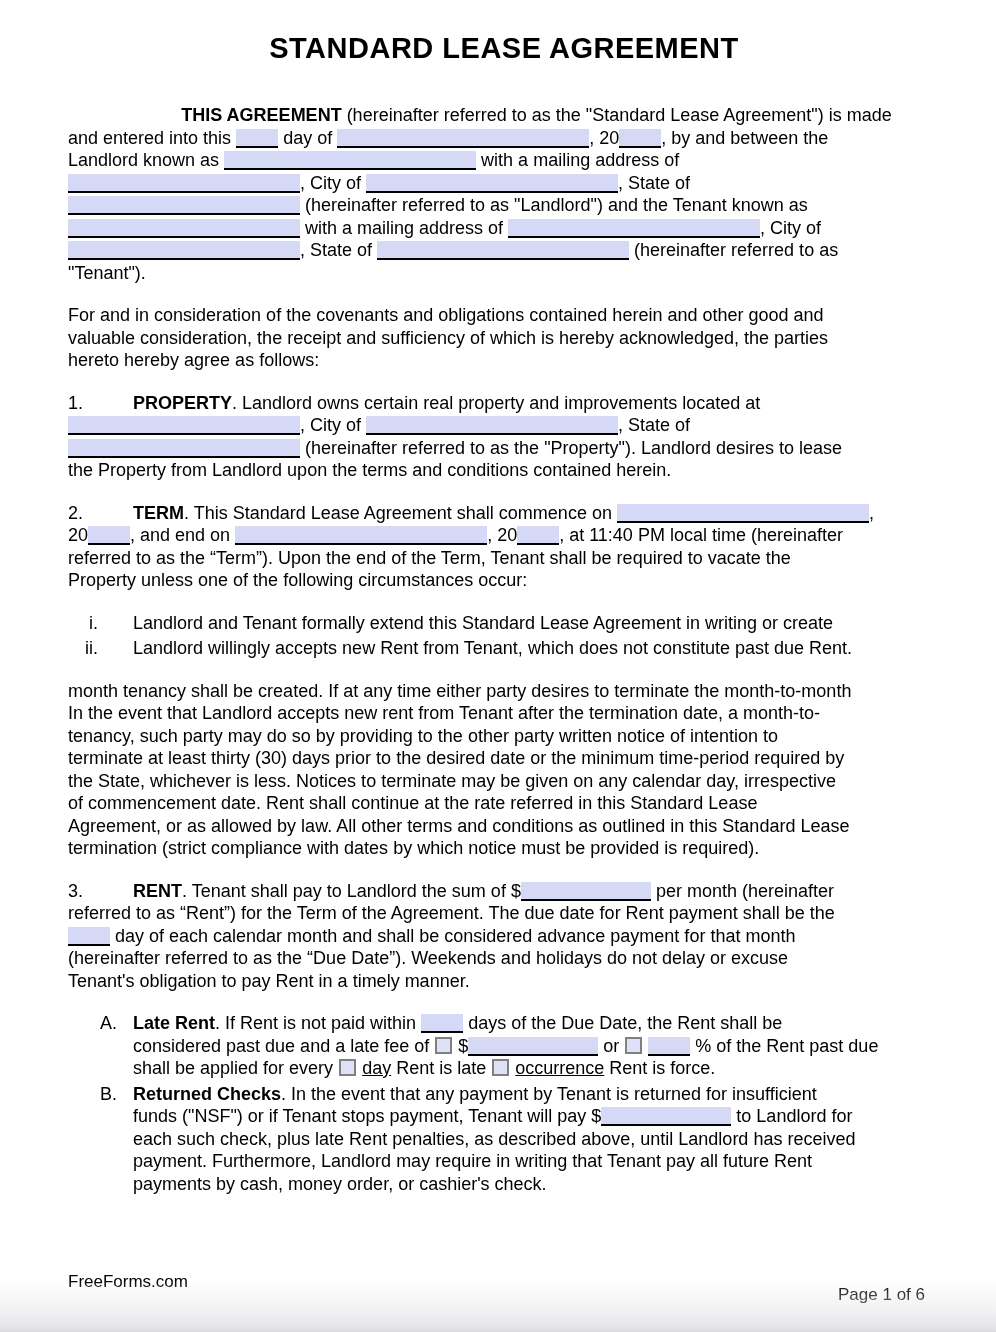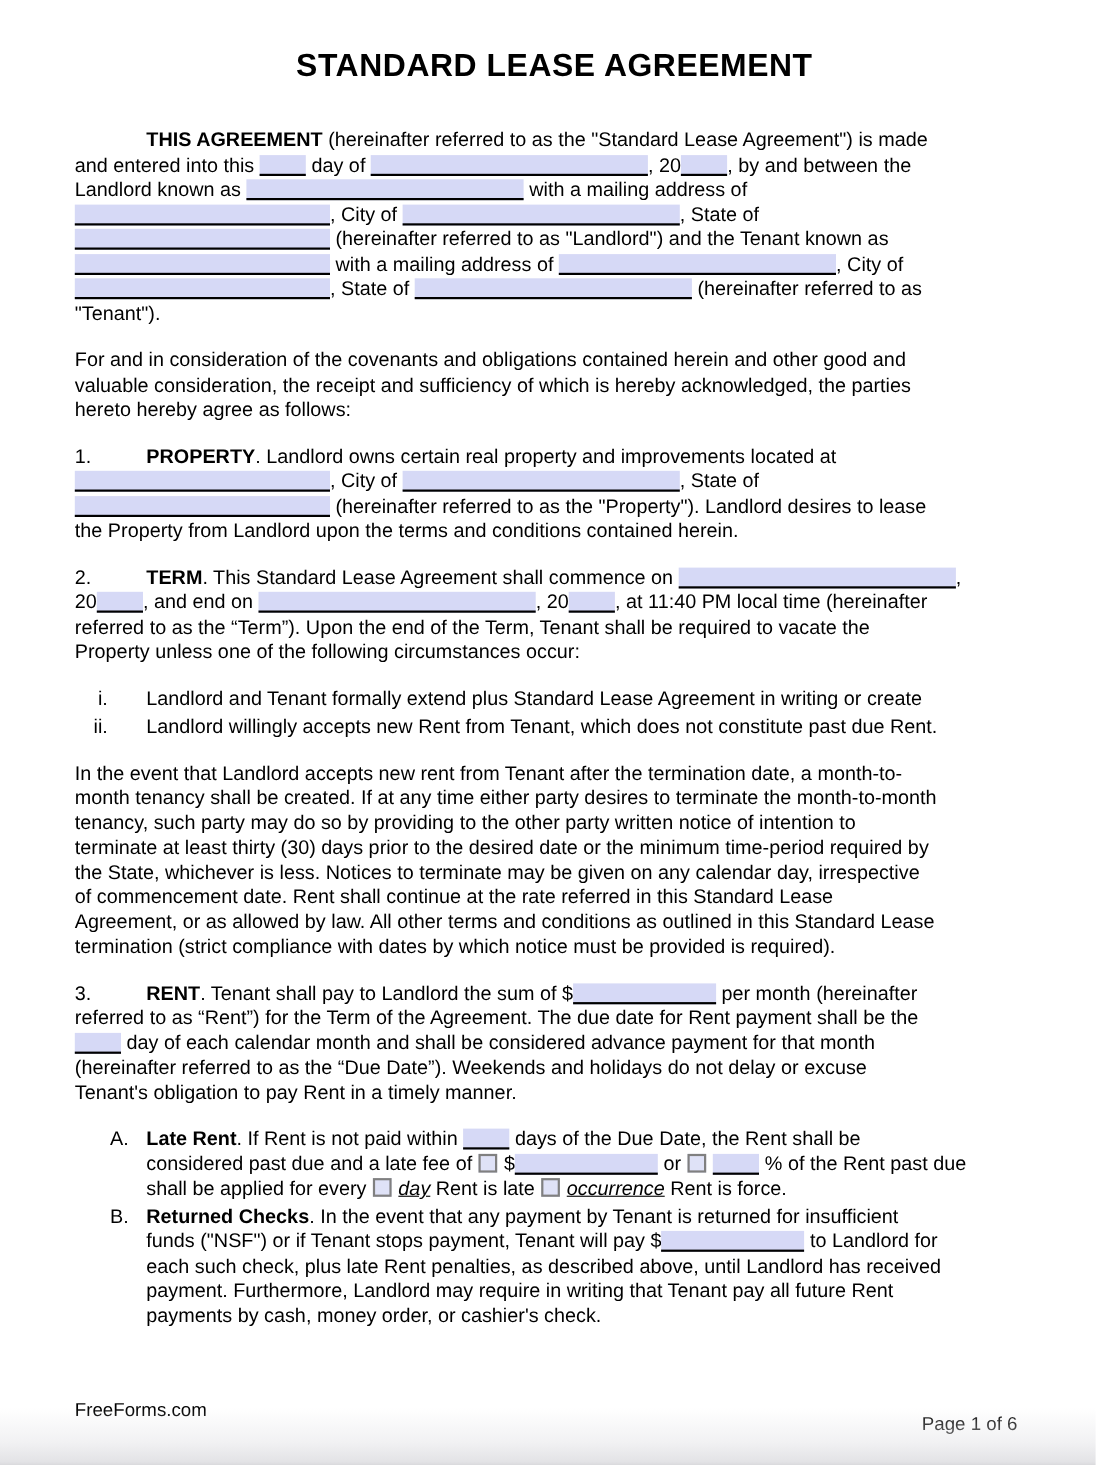--- a/index.html
+++ b/index.html
@@ -5,37 +5,37 @@
   html,body{margin:0;padding:0;}
   body{
     width:996px;height:1332px;position:relative;overflow:hidden;
     background:#ffffff;color:#000;
     font-family:"Liberation Sans","DejaVu Sans",sans-serif;
     font-size:18px;line-height:22.5px;
   }
   .page{
     position:relative;box-sizing:border-box;
     width:996px;height:984px;
-    padding:38px 56px 0 68px;
+    padding:26px 56px 0 68px;
   }
   h1.title{
     font-family:"Liberation Sans",sans-serif;
     font-size:29px;line-height:36px;font-weight:bold;
     text-align:center;margin:4px 0 38px 0;letter-spacing:.5px;
   }
   .block{margin:0 0 20px 0;}
   .item{position:relative;padding-left:65px;margin-bottom:3px;}
   .item + .block:not(.item){margin-top:20px;}
   .ln{white-space:nowrap;}
-  .ln.indent{padding-left:65px;}
+  .ln.indent{padding-left:65px;text-align:center;}
   .marker-num{display:inline-block;width:65px;}
   .marker-roman{position:absolute;left:0;top:0;width:30px;text-align:right;}
   .marker-alpha{position:absolute;left:32px;top:0;}
   .b{font-weight:bold;}
-  .u{text-decoration:underline;font-style:italic;}
+  .u{text-decoration:underline;}
   .blank{
     display:inline-block;height:17px;
     background:var(--blank-fill,#d6d9f6);
     border-bottom:2px solid #000;
     vertical-align:-4px;
   }
   .checkbox{
     display:inline-block;width:13px;height:13px;
     background:var(--checkbox-fill,#dfe2f7);
     border:2px solid var(--checkbox-border,#808080);
@@ -75,30 +75,30 @@
         <div class="ln"><span class="blank" style="width: 232px;"></span><span> (hereinafter referred to as the "Property"). Landlord desires to lease</span></div>
         <div class="ln"><span>the Property from Landlord upon the terms and conditions contained herein.</span></div>
       </div>
       <div class="block">
         <div class="ln"><span class="marker-num">2.</span><span class="b">TERM</span><span>. This Standard Lease Agreement shall commence on </span><span class="blank" style="width: 252px;"></span><span>,</span></div>
         <div class="ln"><span>20</span><span class="blank" style="width: 42px;"></span><span>, and end on </span><span class="blank" style="width: 252px;"></span><span>, 20</span><span class="blank" style="width: 42px;"></span><span>, at 11:40 PM local time (hereinafter</span></div>
         <div class="ln"><span>referred to as the “Term”). Upon the end of the Term, Tenant shall be required to vacate the</span></div>
         <div class="ln"><span>Property unless one of the following circumstances occur:</span></div>
       </div>
       <div class="block item">
-        <div class="ln"><span>Landlord and Tenant formally extend plus Standard Lease Agreement in writing or create</span></div>
+        <div class="ln"><span>Landlord and Tenant formally extend this Standard Lease Agreement in writing or create</span></div>
         <span class="marker-roman">i.</span>
       </div>
       <div class="block item">
         <div class="ln"><span>Landlord willingly accepts new Rent from Tenant, which does not constitute past due Rent.</span></div>
         <span class="marker-roman">ii.</span>
       </div>
       <div class="block">
+        <div class="ln"><span>month tenancy shall be created. If at any time either party desires to terminate the month-to-month</span></div>
         <div class="ln"><span>In the event that Landlord accepts new rent from Tenant after the termination date, a month-to-</span></div>
-        <div class="ln"><span>month tenancy shall be created. If at any time either party desires to terminate the month-to-month</span></div>
         <div class="ln"><span>tenancy, such party may do so by providing to the other party written notice of intention to</span></div>
         <div class="ln"><span>terminate at least thirty (30) days prior to the desired date or the minimum time-period required by</span></div>
         <div class="ln"><span>the State, whichever is less. Notices to terminate may be given on any calendar day, irrespective</span></div>
         <div class="ln"><span>of commencement date. Rent shall continue at the rate referred in this Standard Lease</span></div>
         <div class="ln"><span>Agreement, or as allowed by law. All other terms and conditions as outlined in this Standard Lease</span></div>
         <div class="ln"><span>termination (strict compliance with dates by which notice must be provided is required).</span></div>
       </div>
       <div class="block">
         <div class="ln"><span class="marker-num">3.</span><span class="b">RENT</span><span>. Tenant shall pay to Landlord the sum of $</span><span class="blank" style="width: 130px;"></span><span> per month (hereinafter</span></div>
         <div class="ln"><span>referred to as “Rent”) for the Term of the Agreement. The due date for Rent payment shall be the</span></div>

